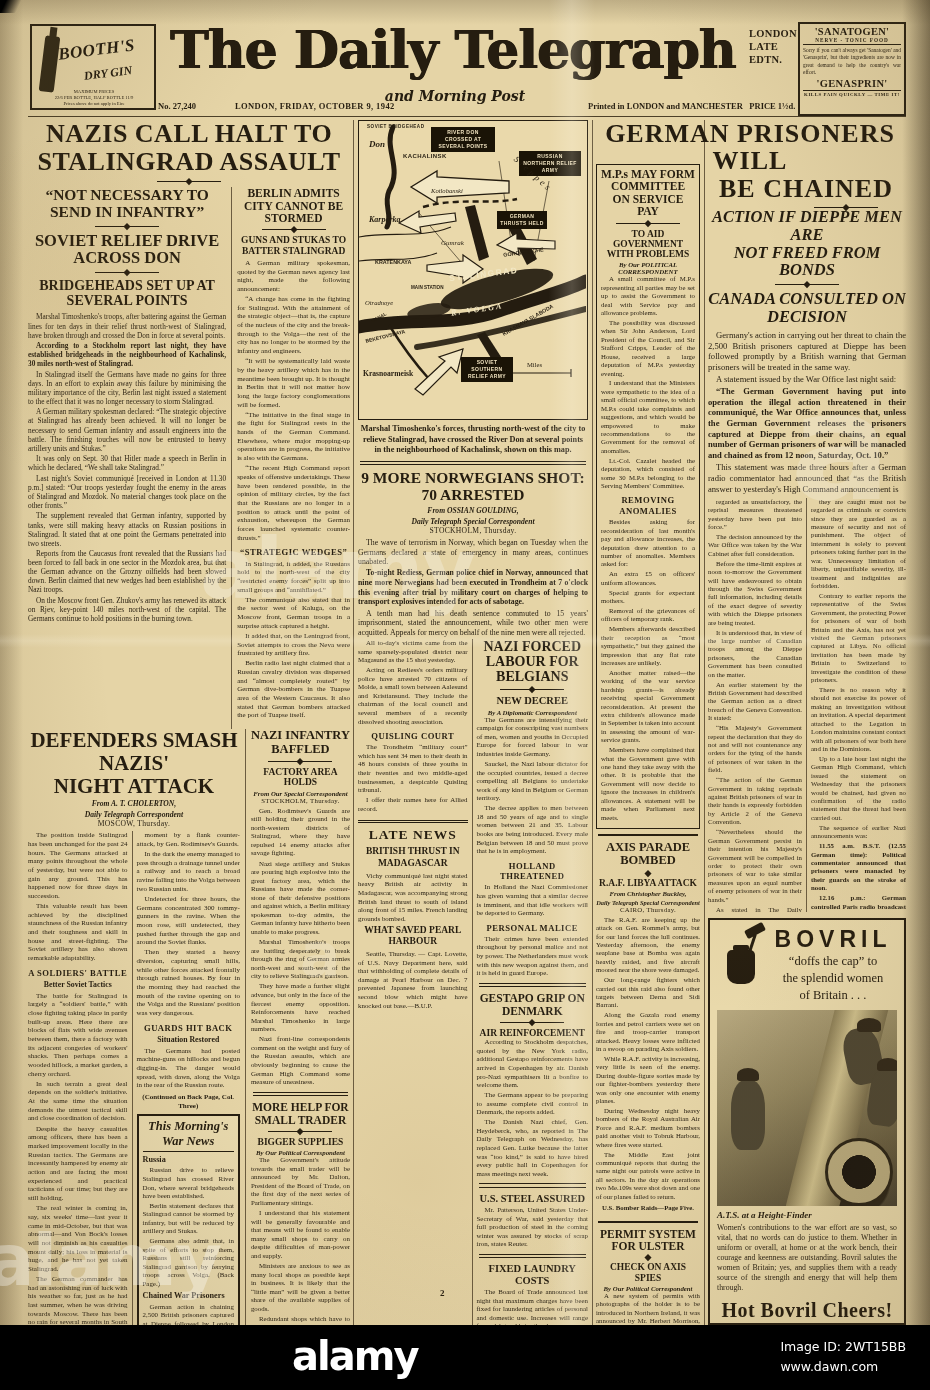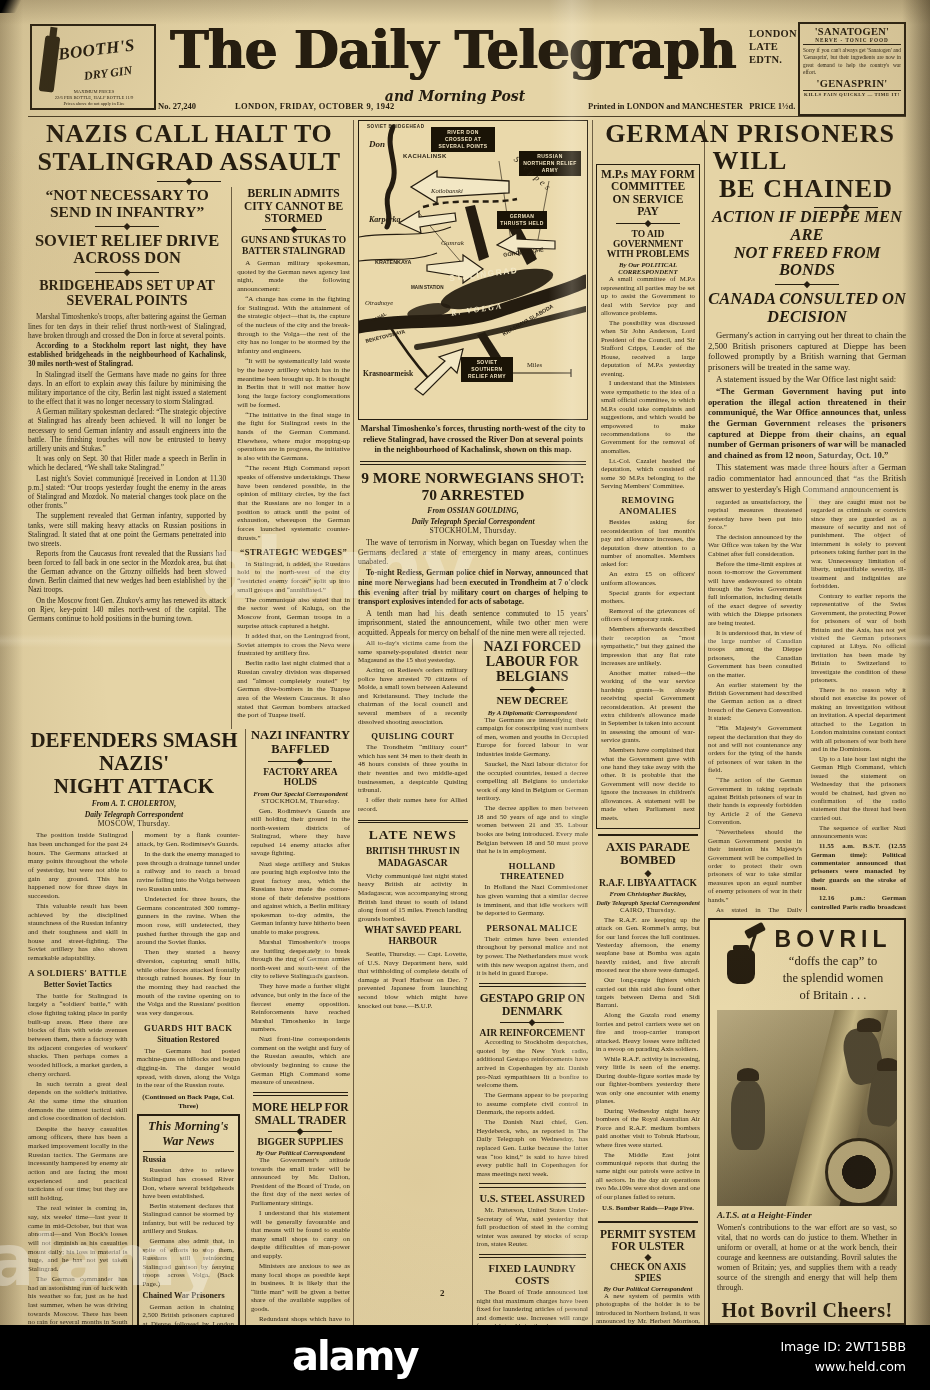--- a/index.html
+++ b/index.html
@@ -120,21 +120,21 @@
   .soldier{position:absolute;background:#4f4733;border-radius:40% 40% 30% 30%;}
   .helmet{position:absolute;background:#32291a;border-radius:50% 50% 20% 20%;}
   .bov-cap{font:italic 900 9px "Liberation Serif",serif;margin:0 0 3px;}
   .bov-body{font-size:7.8px;line-height:1.3;text-align:justify;}
   .bov-slogan{font:900 20px "Liberation Serif",serif;text-align:center;margin-top:6px;letter-spacing:.5px;}
   
   .pageno{position:absolute;left:440px;top:1288px;font-weight:bold;font-size:9px;z-index:6;}
   
   .abar{position:absolute;left:0;top:1325px;width:930px;height:65px;background:#000;z-index:60;color:#fff;}
   .abar .logo{position:absolute;left:292px;top:8px;font:bold 40px "DejaVu Sans",sans-serif;letter-spacing:-2px;}
-  .abar .meta{position:absolute;right:24px;top:12px;text-align:right;font:12.5px "DejaVu Sans",sans-serif;line-height:1.6;}
+  .abar .meta{position:absolute;right:24px;top:12px;text-align:left;font:12.5px "DejaVu Sans",sans-serif;line-height:1.6;}
 </style>
 </head>
 <body>
 
 <div class="stage">
   <div class="corner"></div>
 
   <div class="booths">
     <div class="bottle"></div>
     <div class="n1">BOOTH'S</div>
@@ -543,16 +543,16 @@
 
   <div class="wm" style="left:200px;top:520px;font-size:84px;">alamy</div>
   <div class="wm" style="left:790px;top:360px;font-size:150px;color:rgba(255,255,255,.22);">a</div>
   <div class="wm" style="left:-14px;top:1218px;font-size:72px;color:rgba(255,255,255,.34);">alamy</div>
   <div class="wm" style="left:300px;top:920px;font-size:60px;color:rgba(255,255,255,.18);">a</div>
 
   <div class="abar">
     <div class="logo">alamy</div>
     <div class="meta">
       <div>Image ID: 2WT15BB</div>
-      <div>www.held.com</div>
+      <div>www.dawn.com</div>
     </div>
   </div>
 </div>
 
 </body></html>

